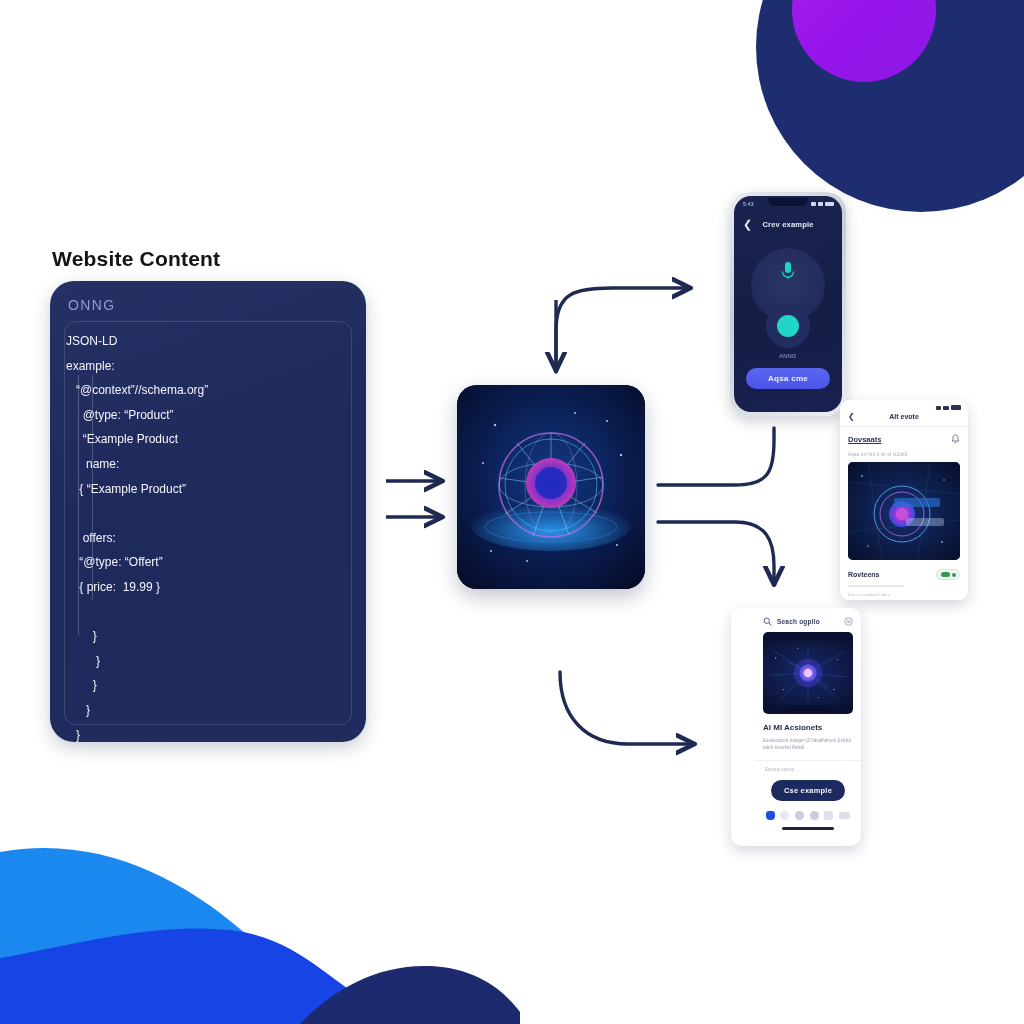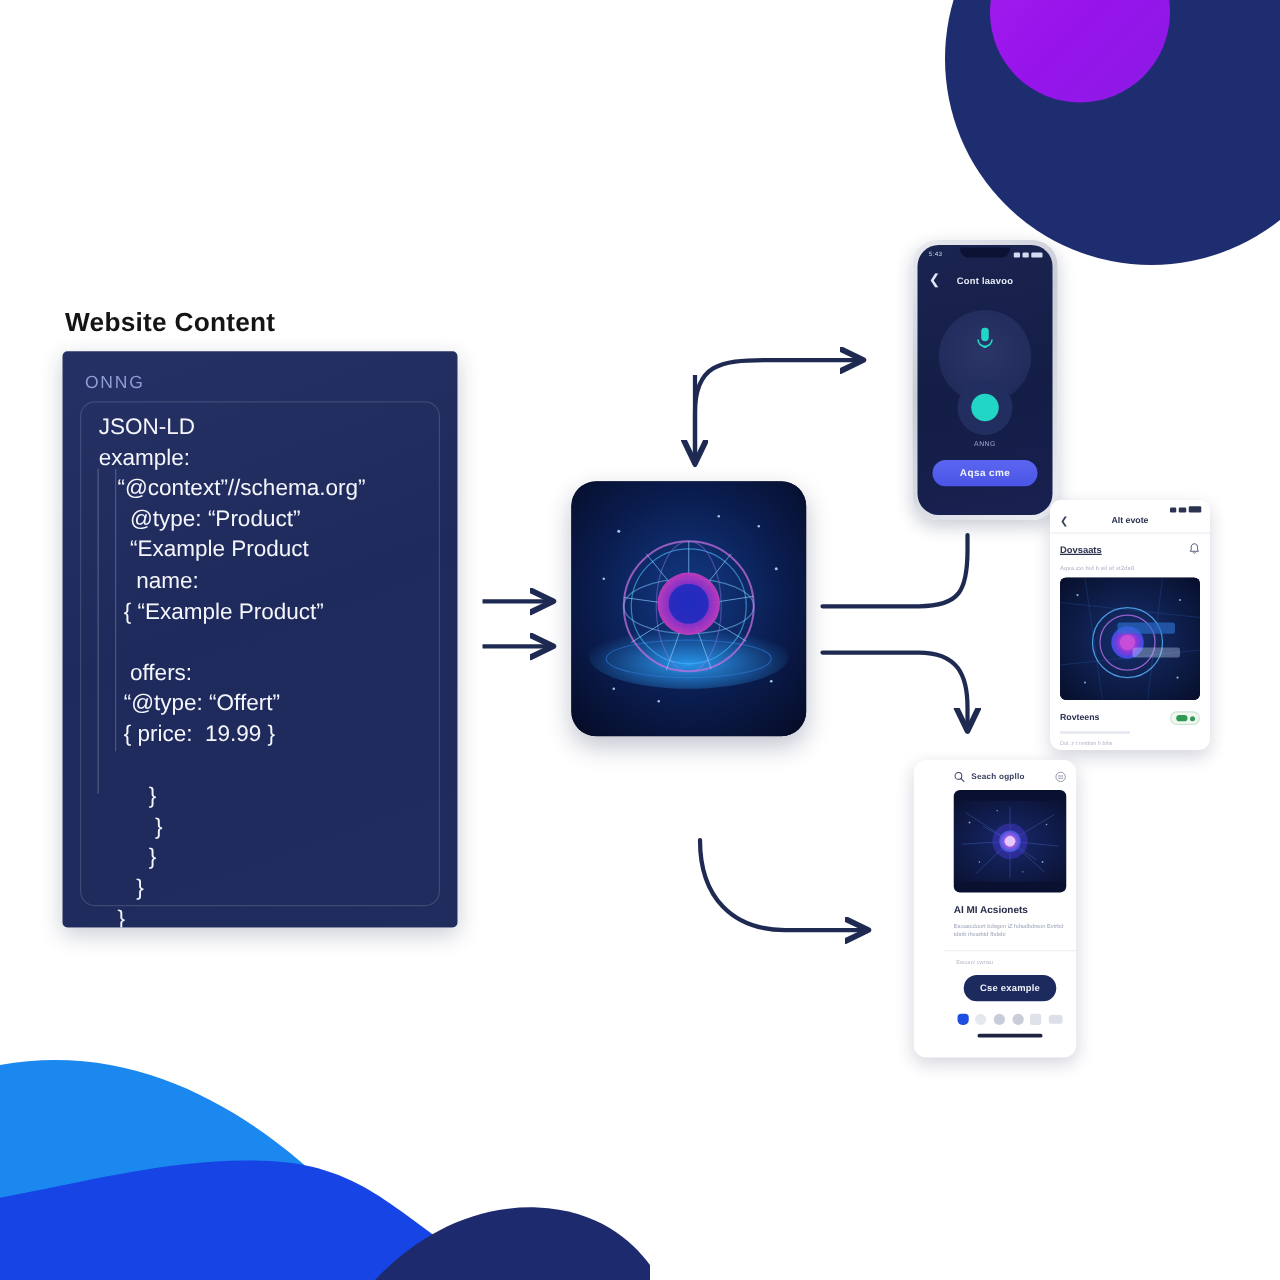--- a/index.html
+++ b/index.html
@@ -30,43 +30,42 @@
     position: absolute; left: 52px; top: 247px;
     font-size: 21px; font-weight: 700; color: #141414;
     letter-spacing: .2px;
   }
 
   
   #code-card {
     position: absolute; left: 50px; top: 281px;
     width: 316px; height: 461px;
     background: linear-gradient(160deg, #253064 0%, #1f2a5c 45%, #212c5e 100%);
-    border-radius: 4px;
+    border-radius: 24px;
     box-shadow: 0 6px 18px rgba(20,30,70,.22);
     overflow: hidden;
   }
   #code-card-label {
     position: absolute; left: 18px; top: 16px;
     font-size: 14px; color: #8e9dd4; letter-spacing: 1.4px;
     font-family: "Liberation Sans", sans-serif;
   }
   #code-inner-frame {
     position: absolute; left: 14px; top: 40px;
     width: 288px; height: 404px;
     border: 1px solid rgba(255,255,255,.14);
     border-radius: 12px;
   }
   #code-guide-a { position: absolute; left: 28px; top: 94px; width: 1px; height: 260px; background: rgba(255,255,255,.22); }
   #code-guide-b { position: absolute; left: 42px; top: 94px; width: 1px; height: 226px; background: rgba(255,255,255,.20); }
   #code-lines {
     position: absolute; left: 16px; top: 48px; right: 14px;
-    font-size: 18px; line-height: 24.6px; color: #f2f4fb;
+    font-size: 12px; line-height: 24.6px; color: #f2f4fb;
     font-family: "Liberation Sans", sans-serif;
     white-space: pre;
-    padding-left: 13px;
   }
   .code-line { height: 24.6px; color: #f4f6fc; }
 
   
   #arrows { position: absolute; left: 0; top: 0; width: 1024px; height: 1024px; pointer-events: none; }
 
   
   #engine-node {
     position: absolute; left: 457px; top: 385px;
     width: 188px; height: 204px;
@@ -308,21 +307,21 @@
       <div id="phone-notch"></div>
       <div id="phone-status">
         <div id="phone-status-time">5:43</div>
         <div id="phone-status-icons">
           <i class="si1"></i>
           <i class="si2"></i>
           <i class="si3"></i>
         </div>
       </div>
       <div id="phone-back-icon">❮</div>
-      <div id="phone-header-title">Cont laavoo</div>
+      <div id="phone-header-title">Crev example</div>
       <div id="phone-halo"></div>
       <svg id="phone-mic-icon" viewBox="0 0 14 20">
         <rect x="4" y="0" width="6" height="11" rx="3" fill="#21d6c4"></rect>
         <path d="M1.4 9.5 a5.6 5.6 0 0 0 11.2 0" fill="none" stroke="#21d6c4" stroke-width="1.3"></path>
         <rect x="5.6" y="15.2" width="2.8" height="1.2" rx=".6" fill="#21d6c4"></rect>
       </svg>
       <div id="phone-record-ring">
         <div id="phone-record-dot"></div>
       </div>
       <div id="phone-hint">ANNG</div>

